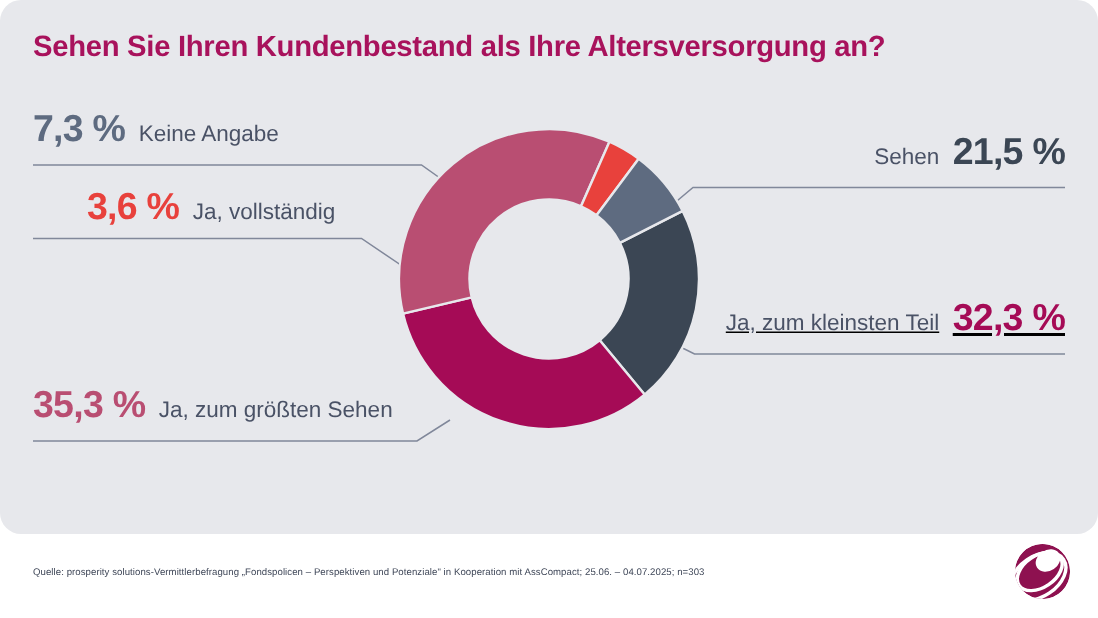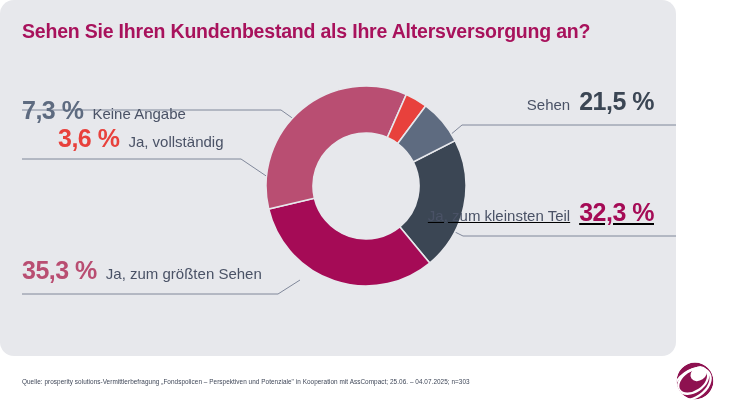--- a/index.html
+++ b/index.html
@@ -4,21 +4,21 @@
 <style>
   html,body{margin:0;padding:0;}
   body{
     width:732px;height:412px;
     background:#ffffff;
     font-family:"Liberation Sans", sans-serif;
     overflow:hidden;
     position:relative;
   }
   #panel{
-    position:absolute;left:0;top:0;width:676px;height:356px;
+    position:absolute;left:0;top:0;width:732px;height:356px;
     background:#e7e8ec;
     border-radius:14px;
     overflow:hidden;
   }
   #title{
     position:absolute;left:22px;top:20px;
     font-size:19.5px;font-weight:bold;
     color:#a8125c;
     letter-spacing:-0.2px;
     white-space:nowrap;
@@ -63,21 +63,21 @@
           <path d="M63.74239897486896,77.05132427757893 A100,100 0 0 1 -97.30985109821266,23.038942667659047 L-51.57422108205271,12.210639613859295 A53,53 0 0 0 33.78347145668055,40.83720186711683 Z" fill="#a50b56" stroke="#e7e8ec" stroke-width="1.6"></path>
           <path d="M-97.30985109821266,23.038942667659047 A100,100 0 0 1 40.290643571366324,-91.52411726209174 L21.35404109282415,-48.50778214890862 A53,53 0 0 0 -51.57422108205271,12.210639613859295 Z" fill="#b94e72" stroke="#e7e8ec" stroke-width="1.6"></path>
           <path d="M40.290643571366324,-91.52411726209174 A100,100 0 0 1 59.790498305751946,-80.15669848708761 L31.688964102048534,-42.483050198156434 A53,53 0 0 0 21.35404109282415,-48.50778214890862 Z" fill="#e8413c" stroke="#e7e8ec" stroke-width="1.6"></path>
           <path d="M59.790498305751946,-80.15669848708761 A100,100 0 0 1 89.10065241883682,-45.39904997395462 L47.22334578198351,-24.06149648619595 A53,53 0 0 0 31.688964102048534,-42.483050198156434 Z" fill="#5e6b80" stroke="#e7e8ec" stroke-width="1.6"></path>
         </g>
       <circle cx="100" cy="100" r="53" fill="#e7e8ec"></circle>
     </svg>
   </div>
 
   <div class="lbl" style="left:22px;top:72px;">
-    <span class="pct" style="color: rgb(94, 107, 128); margin-top: 24px;">7,3 %</span>
+    <span class="pct" style="color: rgb(94, 107, 128);">7,3 %</span>
     <span class="cat">Keine Angabe</span>
   </div>
 
   <div class="lbl" style="left:22px;top:124px;margin-left:36px;">
     <span class="pct" style="color: rgb(232, 65, 60);">3,6 %</span>
     <span class="cat">Ja, vollständig</span>
   </div>
 
   <div class="lbl" style="left:22px;top:256px;">
     <span class="pct" style="color: rgb(185, 78, 114);">35,3 %</span>

